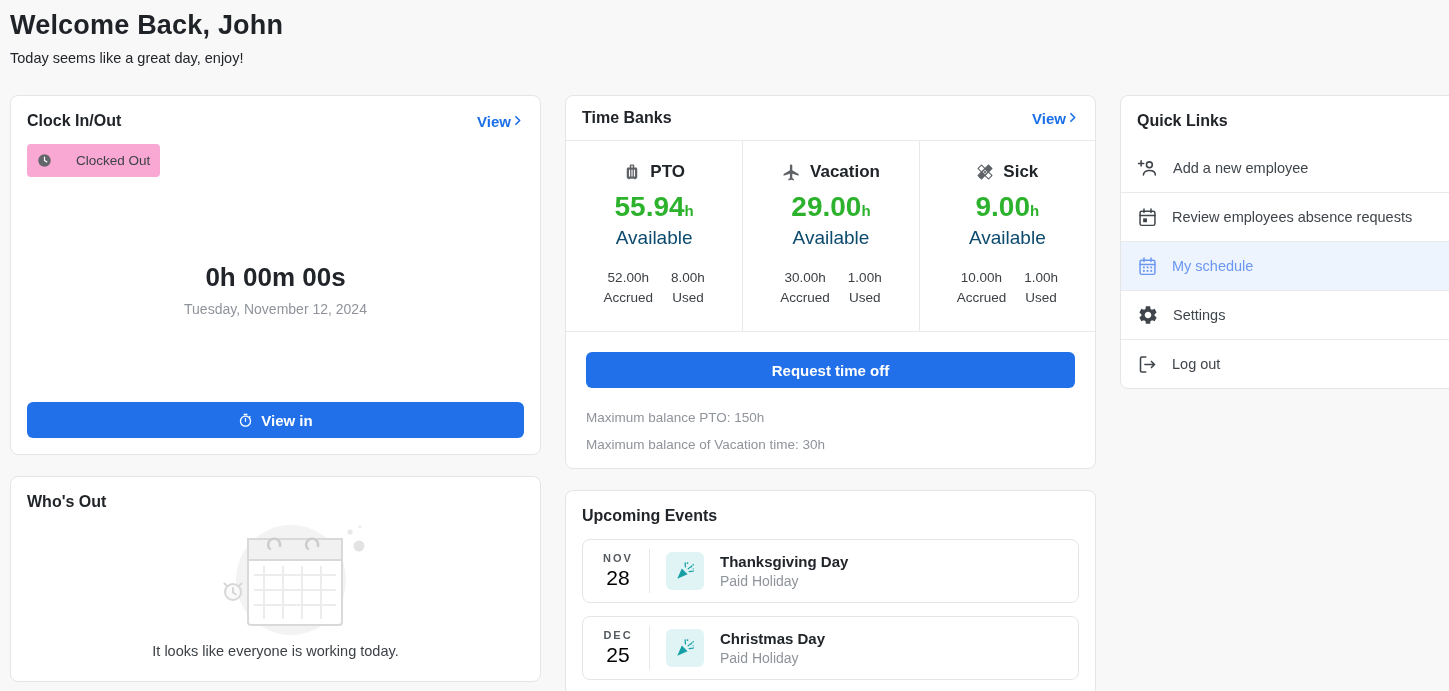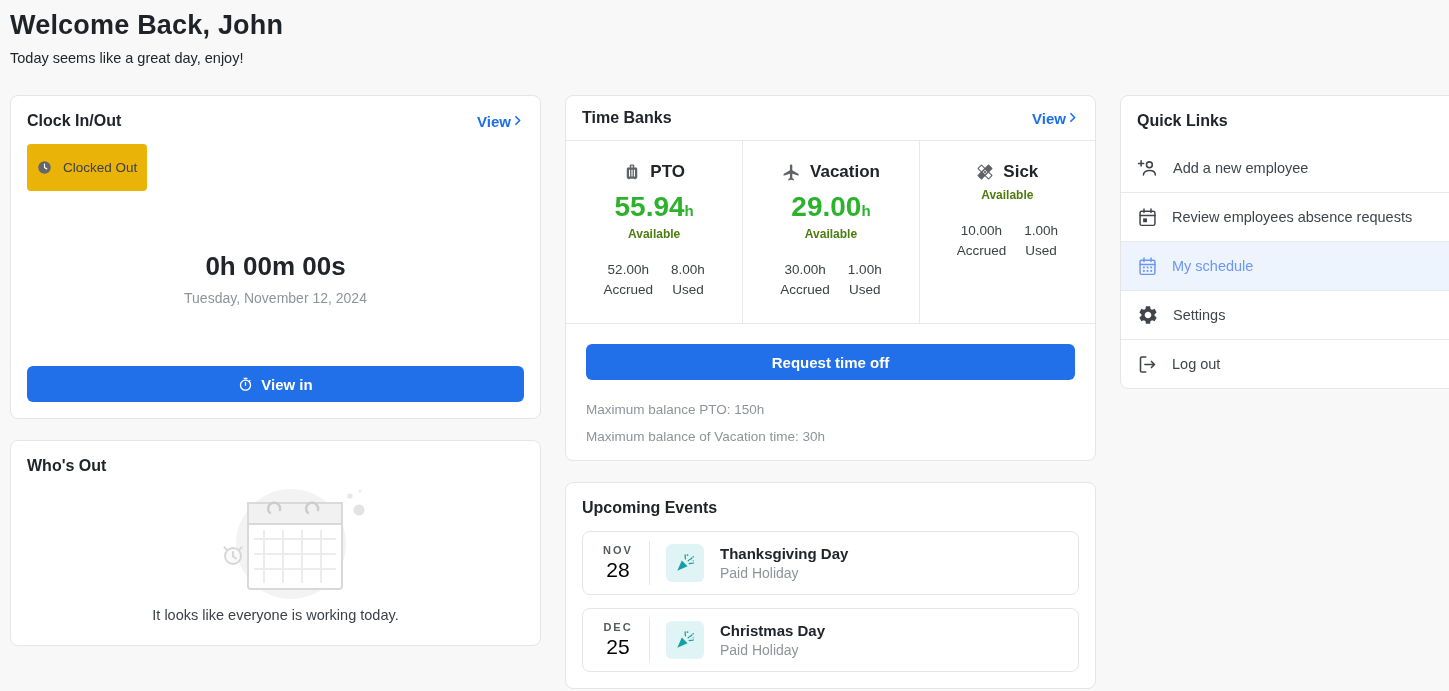--- a/index.html
+++ b/index.html
@@ -33,25 +33,25 @@
   .card-head { display: flex; justify-content: space-between; align-items: center; }
   .card-title { margin: 0; font-size: 16px; font-weight: 700; color: #212529; }
   .view-link {
     display: flex; align-items: center; 
     color: #1a6fe8; font-size: 15px; font-weight: 700;
     text-decoration: none; cursor: pointer; text-align: center;
   }
   .view-link svg { margin-top: 1px; }
 
   
-  .clock-card { height: 324px; padding: 16px; display: flex; flex-direction: column; }
+  .clock-card { height: 360px; padding: 16px; display: flex; flex-direction: column; }
   .status-badge {
     margin-top: 14px; align-self: flex-start;
-    display: flex; align-items: center; gap: 11px;
-    background: #eab308; border-radius: 4px; padding: 16px 10px;
+    display: flex; align-items: center; gap: 24px;
+    background: #f9a8d4; border-radius: 4px; padding: 9px 10px;
     font-size: 13.5px; color: #3c4146;
   }
   .timer-block { flex: 1; display: flex; flex-direction: column; align-items: center; justify-content: center; }
   .timer-value { font-size: 26px; font-weight: 700; color: #212529; }
   .timer-date { margin-top: 8px; font-size: 14px; color: #8f949b; }
   .btn {
     width: 100%; height: 36px; border: none; border-radius: 6px;
     background: #2170ea; color: #fff;
     font-family: "Liberation Sans", sans-serif; font-size: 15px; font-weight: 700;
     display: flex; align-items: center; justify-content: center; gap: 8px;
@@ -68,21 +68,21 @@
   .banks { display: grid; grid-template-columns: 1fr 1fr 1fr; border-bottom: 1px solid #e8e9ea; }
   .bank { padding: 21px 8px 24px; text-align: center; }
   .bank + .bank { border-left: 1px solid #e8e9ea; }
   .bank-name-row {
     display: flex; justify-content: center; align-items: center; gap: 9px;
     font-size: 17px; font-weight: 700; color: #212529;
   }
   .bank-name-row .bank-icon { color: #5f6368; display: flex; }
   .bank-available { margin-top: 11px; color: #2db22d; font-weight: 700; font-size: 28px; line-height: 1; }
   .bank-available .unit { font-size: 15px; font-weight: 700; }
-  .bank-available-label { margin-top: 6px; color: #4d7c0f; font-weight: 700; font-size: 12px; }
+  .bank-available-label { margin-top: 6px; color: #0c4a6e; font-weight: 400; font-size: 19px; }
   .bank-stats { margin-top: 19px; display: flex; justify-content: center; gap: 18px; font-size: 13.5px; color: #3c4146; }
   .bank-stat div { line-height: 1.45; }
   .tb-footer { padding: 20px 20px 16px; }
   .tb-note { margin: 0; color: #8f949b; font-size: 13.5px; }
   .tb-note:first-of-type { margin-top: 22px; }
   .tb-note + .tb-note { margin-top: 12px; }
 
   
   .events-card { padding: 16px; }
   .events-card .card-title { margin-bottom: 14px; }
@@ -263,20 +263,21 @@
 
           <div class="bank">
             <div class="bank-name-row">
               <span class="bank-icon">
                 <svg width="18" height="18" viewBox="0 0 24 24" fill="currentColor">
                     <path d="M17.73 12.02l3.98-3.98c.39-.39.39-1.02 0-1.41l-4.34-4.34c-.39-.39-1.02-.39-1.41 0l-3.98 3.98L8 2.29C7.8 2.1 7.55 2 7.29 2c-.25 0-.51.1-.7.29L2.25 6.63c-.39.39-.39 1.02 0 1.41l3.98 3.98-3.98 3.98c-.39.39-.39 1.02 0 1.41l4.34 4.34c.39.39 1.02.39 1.41 0l3.98-3.98 3.98 3.98c.2.2.45.29.71.29.26 0 .51-.1.71-.29l4.34-4.34c.39-.39.39-1.02 0-1.41l-3.99-3.98zM12 9c.55 0 1 .45 1 1s-.45 1-1 1-1-.45-1-1 .45-1 1-1zm-4.71 1.96L3.66 7.34l3.63-3.63 3.62 3.62-3.62 3.63zM10 13c-.55 0-1-.45-1-1s.45-1 1-1 1 .45 1 1-.45 1-1 1zm2 2c-.55 0-1-.45-1-1s.45-1 1-1 1 .45 1 1-.45 1-1 1zm2-4c.55 0 1 .45 1 1s-.45 1-1 1-1-.45-1-1 .45-1 1-1zm2.66 9.34l-3.63-3.62 3.63-3.63 3.62 3.62-3.62 3.63z"></path>
                   </svg>
               </span>
               <span>Sick</span>
             </div>
+            <div class="bank-available"><span>9.00</span><span class="unit">h</span></div>
             <div class="bank-available-label">Available</div>
             <div class="bank-stats">
               <div class="bank-stat">
                 <div>10.00h</div>
                 <div>Accrued</div>
               </div>
               <div class="bank-stat">
                 <div>1.00h</div>
                 <div>Used</div>
               </div>

